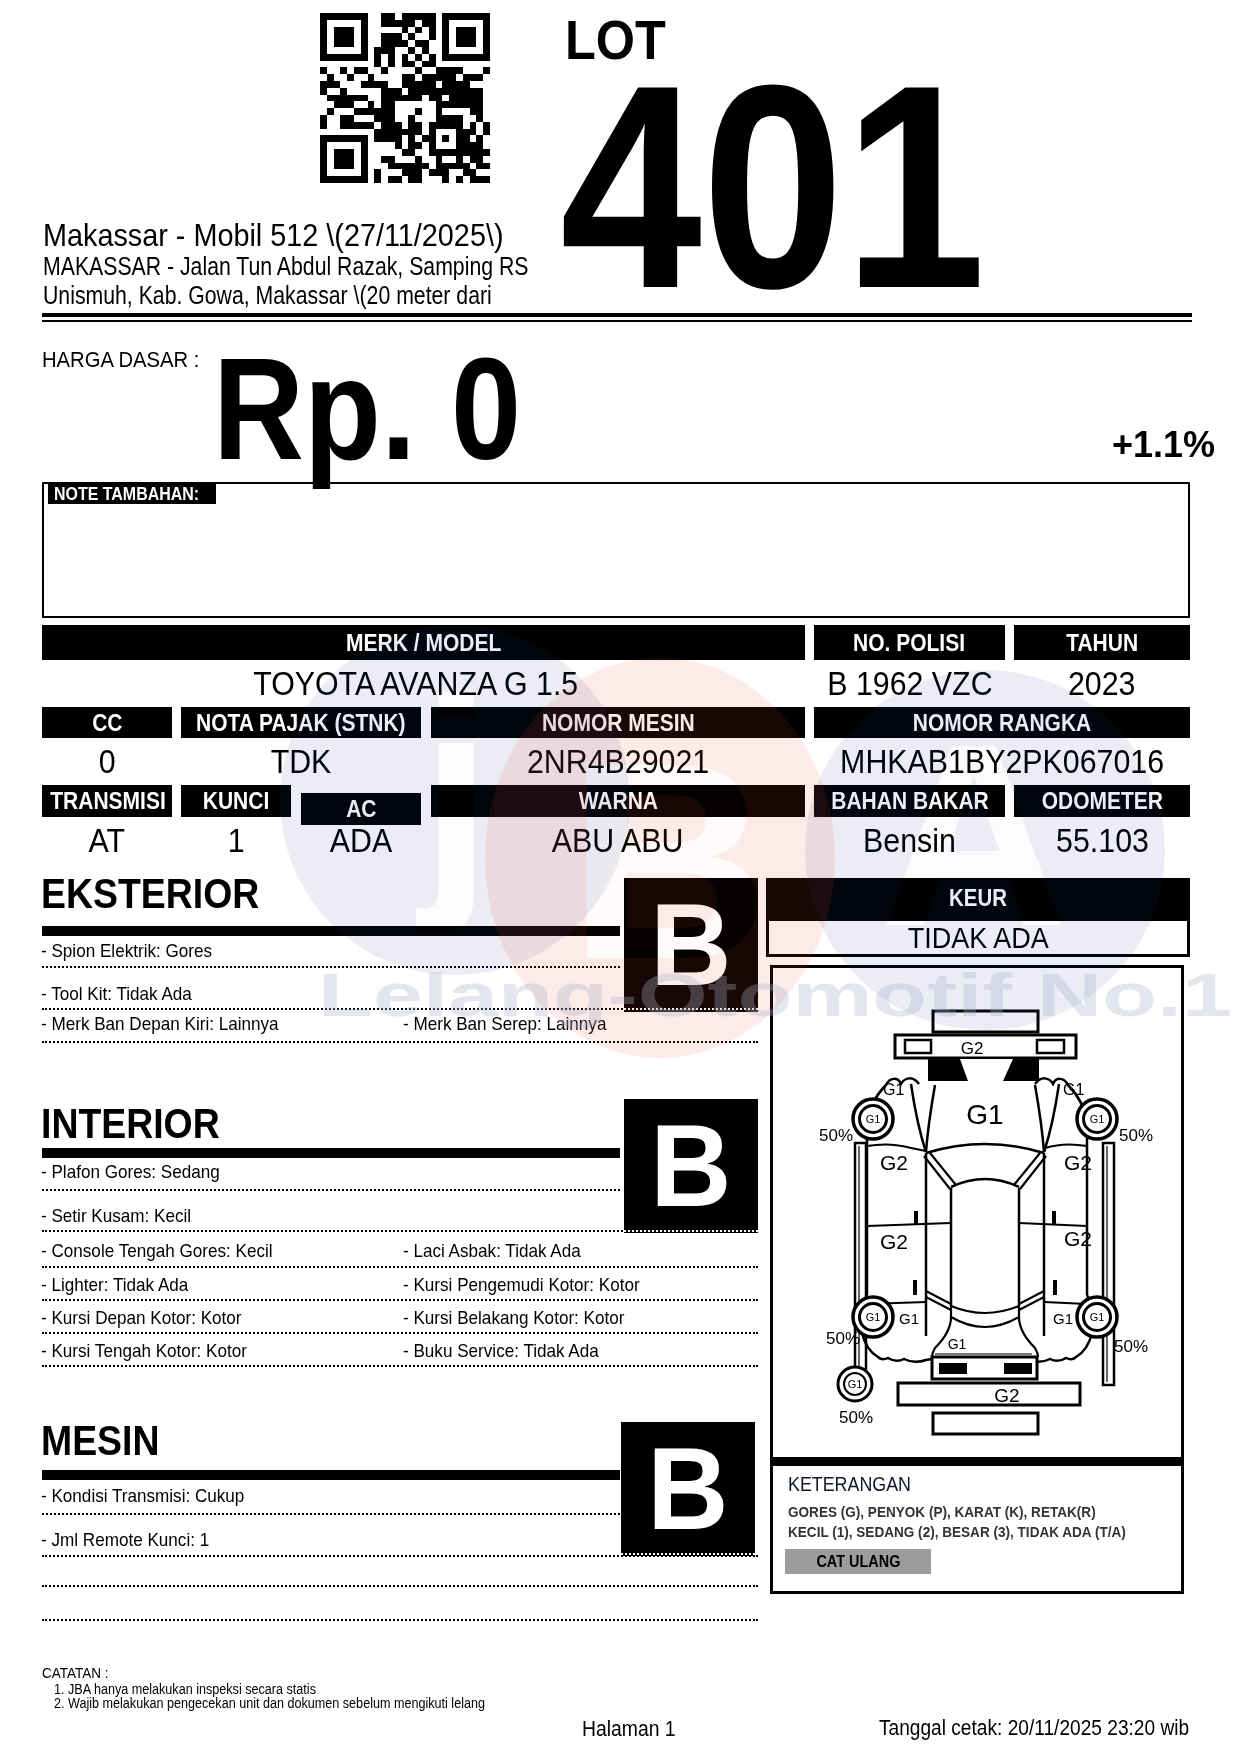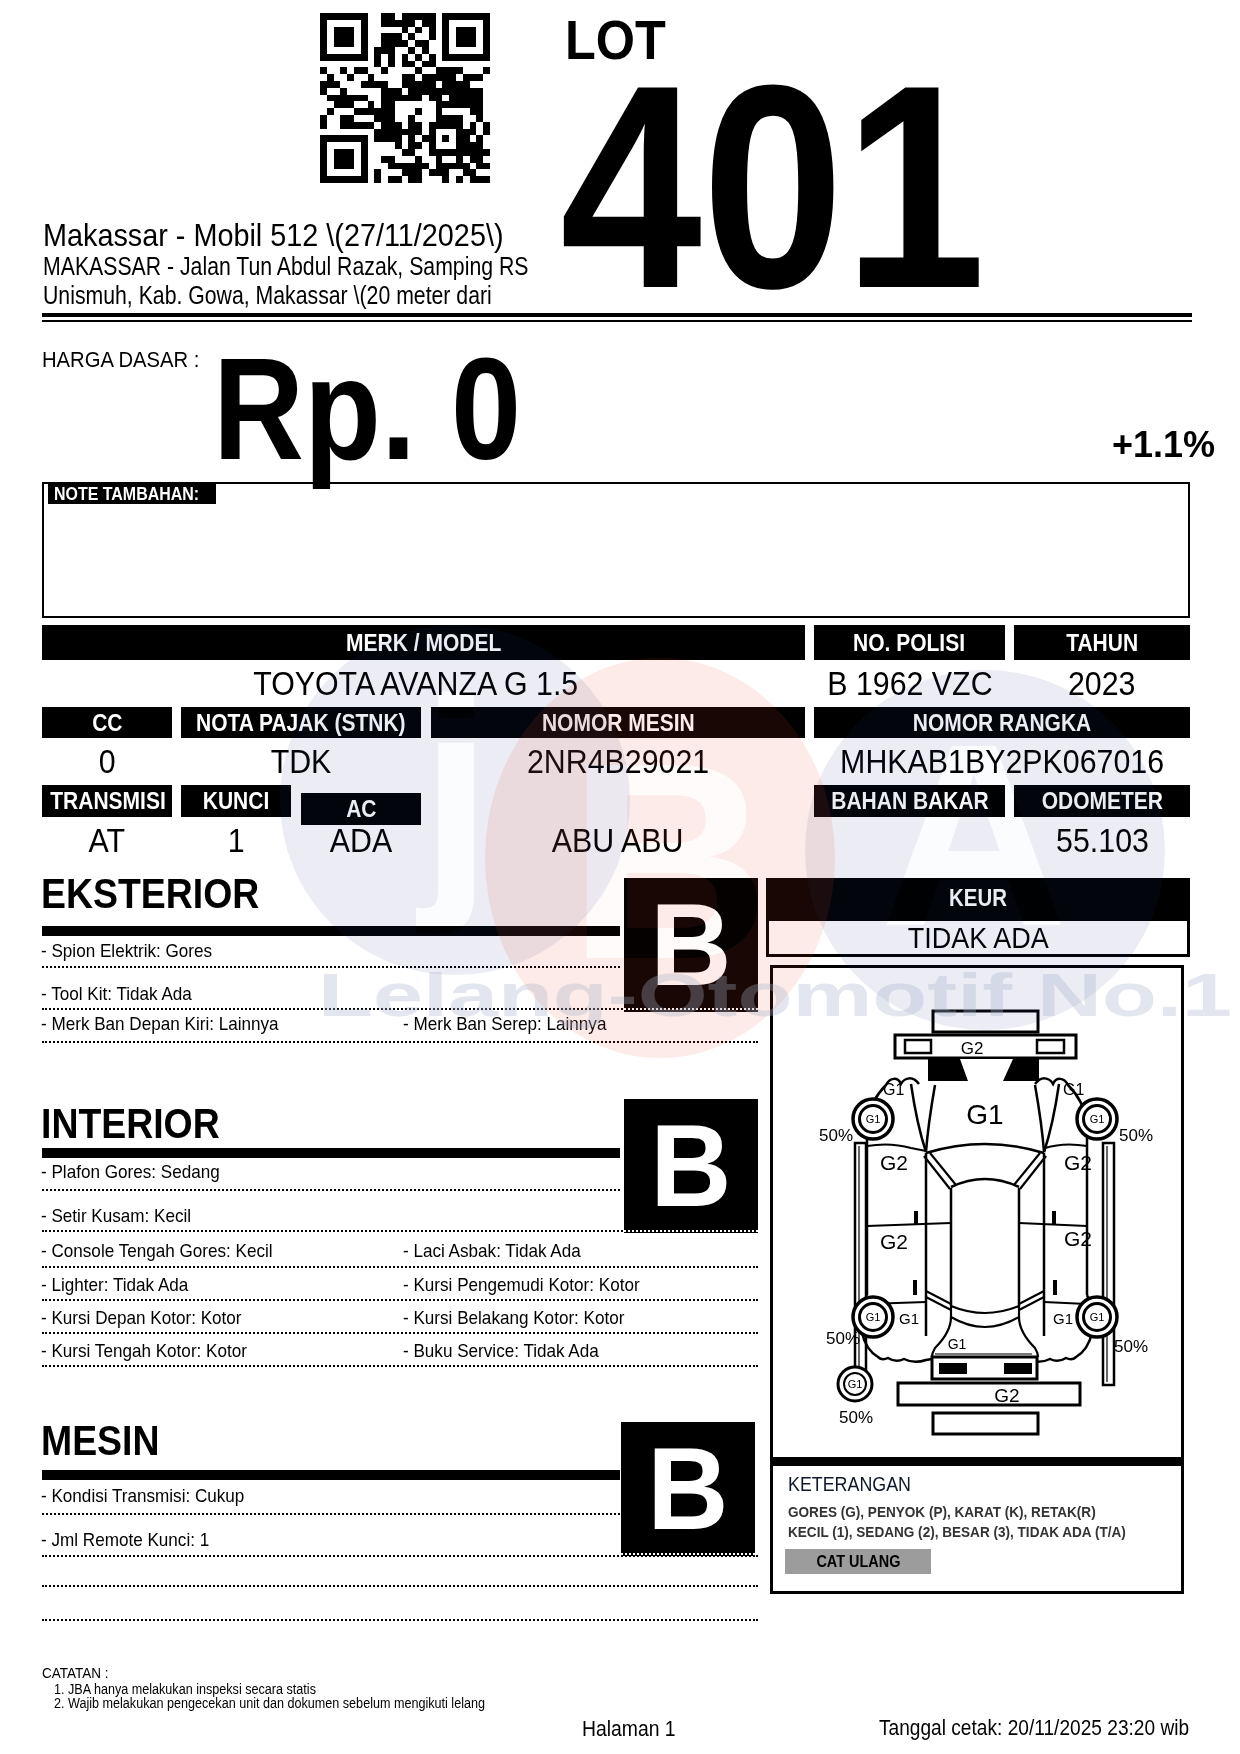--- a/index.html
+++ b/index.html
@@ -194,26 +194,28 @@
 <div class="abs bar" style="left:814px; top:707px; width:376px; height:31px; font-size:24px; line-height:31px;"><span class="sc" style="transform:scaleX(0.875);">NOMOR RANGKA</span></div>
 <div class="abs bar" style="left:431px; top:707px; width:374px; height:31px; font-size:24px; line-height:31px;"><span class="sc" style="transform:scaleX(0.875);">NOMOR MESIN</span></div>
 <div class="abs" style="left:42px; top:738px; width:130px; height:47px; font-size:33px; line-height:47px; text-align:center;"><span class="sc" style="transform:scaleX(0.92);">0</span></div>
 <div class="abs" style="left:181px; top:738px; width:240px; height:47px; font-size:33px; line-height:47px; text-align:center;"><span class="sc" style="transform:scaleX(0.92);">TDK</span></div>
 <div class="abs" style="left:431px; top:738px; width:374px; height:47px; font-size:33px; line-height:47px; text-align:center;"><span class="sc" style="transform:scaleX(0.92);">2NR4B29021</span></div>
 <div class="abs" style="left:814px; top:738px; width:376px; height:47px; font-size:33px; line-height:47px; text-align:center;"><span class="sc" style="transform:scaleX(0.92);">MHKAB1BY2PK067016</span></div>
 
 <div class="abs bar" style="left:42px; top:785px; width:130px; height:32px; font-size:24px; line-height:32px;"><span class="sc" style="transform:scaleX(0.875);">TRANSMISI</span></div>
 <div class="abs bar" style="left:181px; top:785px; width:110px; height:32px; font-size:24px; line-height:32px;"><span class="sc" style="transform:scaleX(0.875);">KUNCI</span></div>
 <div class="abs bar" style="left:301px; top:785px; width:120px; height:32px; font-size:24px; line-height:32px;margin-top:8px;"><span class="sc" style="transform:scaleX(0.875);">AC</span></div>
+<div class="abs bar" style="left:431px; top:785px; width:374px; height:32px; font-size:24px; line-height:32px;"><span class="sc" style="transform:scaleX(0.875);">WARNA</span></div>
 <div class="abs bar" style="left:814px; top:785px; width:191px; height:32px; font-size:24px; line-height:32px;"><span class="sc" style="transform:scaleX(0.875);">BAHAN BAKAR</span></div>
 <div class="abs bar" style="left:1014px; top:785px; width:176px; height:32px; font-size:24px; line-height:32px;"><span class="sc" style="transform:scaleX(0.875);">ODOMETER</span></div>
 <div class="abs" style="left:42px; top:817px; width:130px; height:48px; font-size:33px; line-height:48px; text-align:center;"><span class="sc" style="transform:scaleX(0.92);">AT</span></div>
 <div class="abs" style="left:181px; top:817px; width:110px; height:48px; font-size:33px; line-height:48px; text-align:center;"><span class="sc" style="transform:scaleX(0.92);">1</span></div>
 <div class="abs" style="left:301px; top:817px; width:120px; height:48px; font-size:33px; line-height:48px; text-align:center;"><span class="sc" style="transform:scaleX(0.92);">ADA</span></div>
 <div class="abs" style="left:431px; top:817px; width:374px; height:48px; font-size:33px; line-height:48px; text-align:center;"><span class="sc" style="transform:scaleX(0.92);">ABU ABU</span></div>
+<div class="abs" style="left:814px; top:817px; width:191px; height:48px; font-size:33px; line-height:48px; text-align:center;"><span class="sc" style="transform:scaleX(0.92);">Bensin</span></div>
 <div class="abs" style="left:1014px; top:817px; width:176px; height:48px; font-size:33px; line-height:48px; text-align:center;"><span class="sc" style="transform:scaleX(0.92);">55.103</span></div>
 
 <div class="abs lh1" style="left:41px; top:872px; font-size:43px; font-weight:bold;"><span class="sx" style="transform:scaleX(0.87);">EKSTERIOR</span></div>
 <div class="abs" style="left:42px; top:926px; width:578px; height:10px; background:#000;"></div>
 <div class="abs lh1" style="left:41px; top:941px; font-size:19px;"><span class="sx" style="transform:scaleX(0.9);">- Spion Elektrik: Gores</span></div>
 <div class="abs dot" style="left:42px; top:966px; width:578px;"></div>
 <div class="abs lh1" style="left:41px; top:984px; font-size:19px;"><span class="sx" style="transform:scaleX(0.9);">- Tool Kit: Tidak Ada</span></div>
 <div class="abs dot" style="left:42px; top:1008px; width:716px;"></div>
 <div class="abs lh1" style="left:41px; top:1014px; font-size:19px;"><span class="sx" style="transform:scaleX(0.9);">- Merk Ban Depan Kiri: Lainnya</span></div>
 <div class="abs lh1" style="left:403px; top:1014px; font-size:19px;"><span class="sx" style="transform:scaleX(0.9);">- Merk Ban Serep: Lainnya</span></div>

